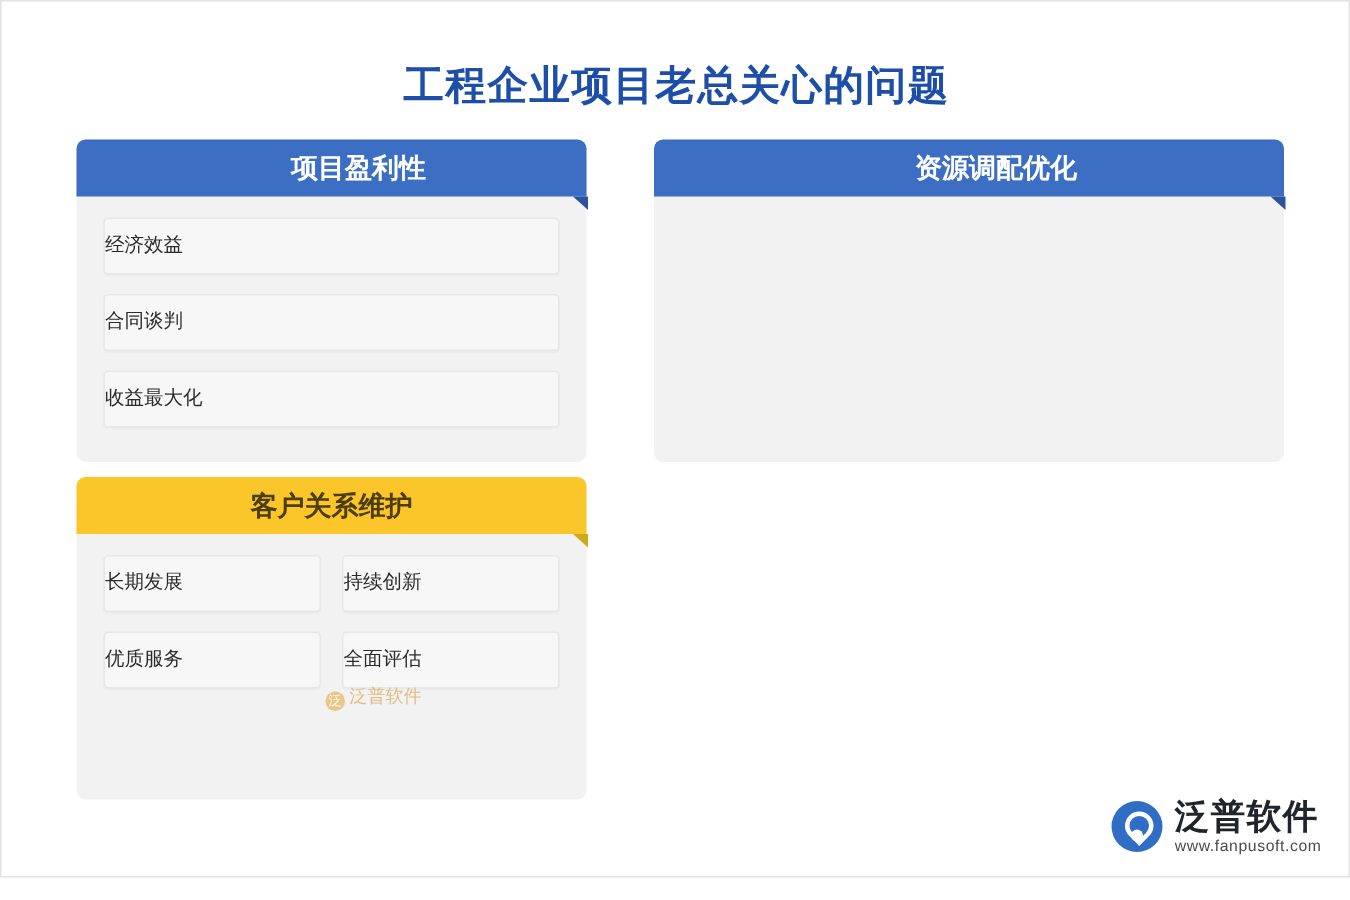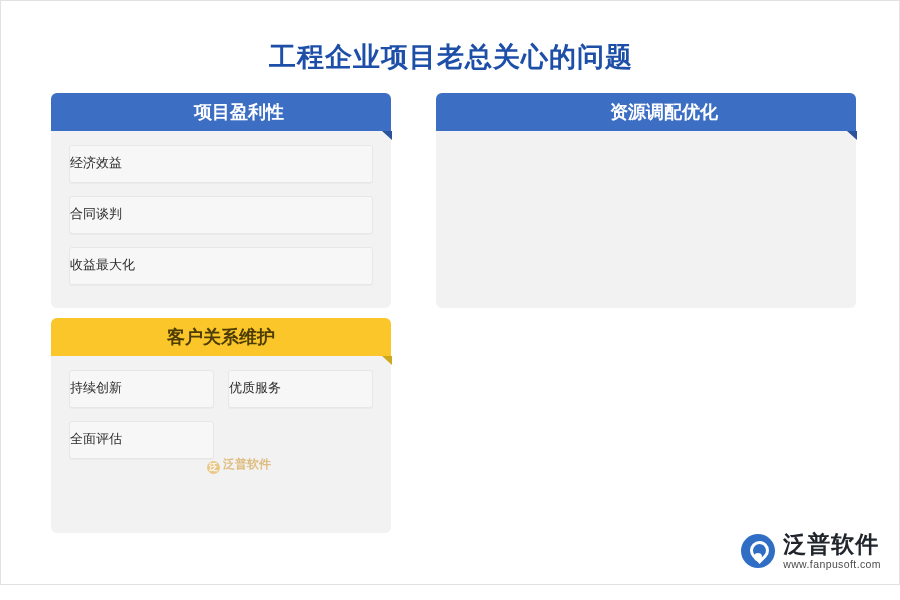--- a/index.html
+++ b/index.html
@@ -105,28 +105,27 @@
     font-family: "Liberation Serif", serif;
     font-size: 13px;
     color: #2b2b2b;
     box-shadow: 0 1px 1px rgba(0,0,0,0.03);
     overflow: hidden;
     white-space: nowrap;
   }
   
   .watermark-inner {
     position: absolute;
-    left: 156px;
+    left: 166px;
     top: 138px;
     font-size: 12px;
     color: #d9ab5a;
     opacity: 0.75;
     font-family: "Liberation Sans", sans-serif;
     pointer-events: none;
-    font-weight: bold;
   }
   .watermark-inner .wm-glyph {
     display: inline-block;
     width: 13px;
     height: 13px;
     border-radius: 50%;
     background: #e8b964;
     color: #fff;
     text-align: center;
     line-height: 13px;
@@ -209,20 +208,21 @@
     </div>
 
 
     <div class="panel">
       <div class="panel-header blue">资源调配优化</div>
     </div>
 
     <div class="panel">
       <div class="panel-header yellow">客户关系维护</div>
       <div class="items two-col">
+        <div class="item">长期发展</div>
         <div class="item">持续创新</div>
         <div class="item">优质服务</div>
         <div class="item">全面评估</div>
       </div>
       <div class="watermark-inner">
         <span class="wm-glyph">泛</span><span>泛普软件</span>
       </div>
     </div>
 
   </div>

